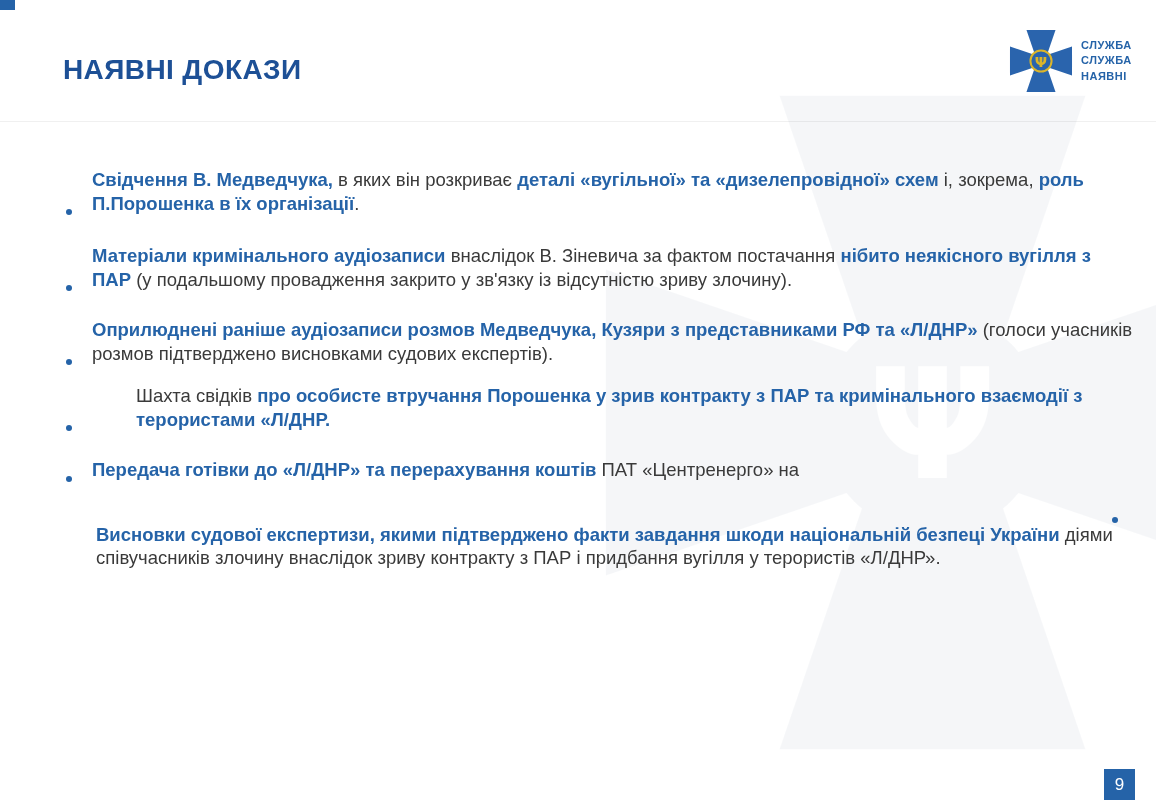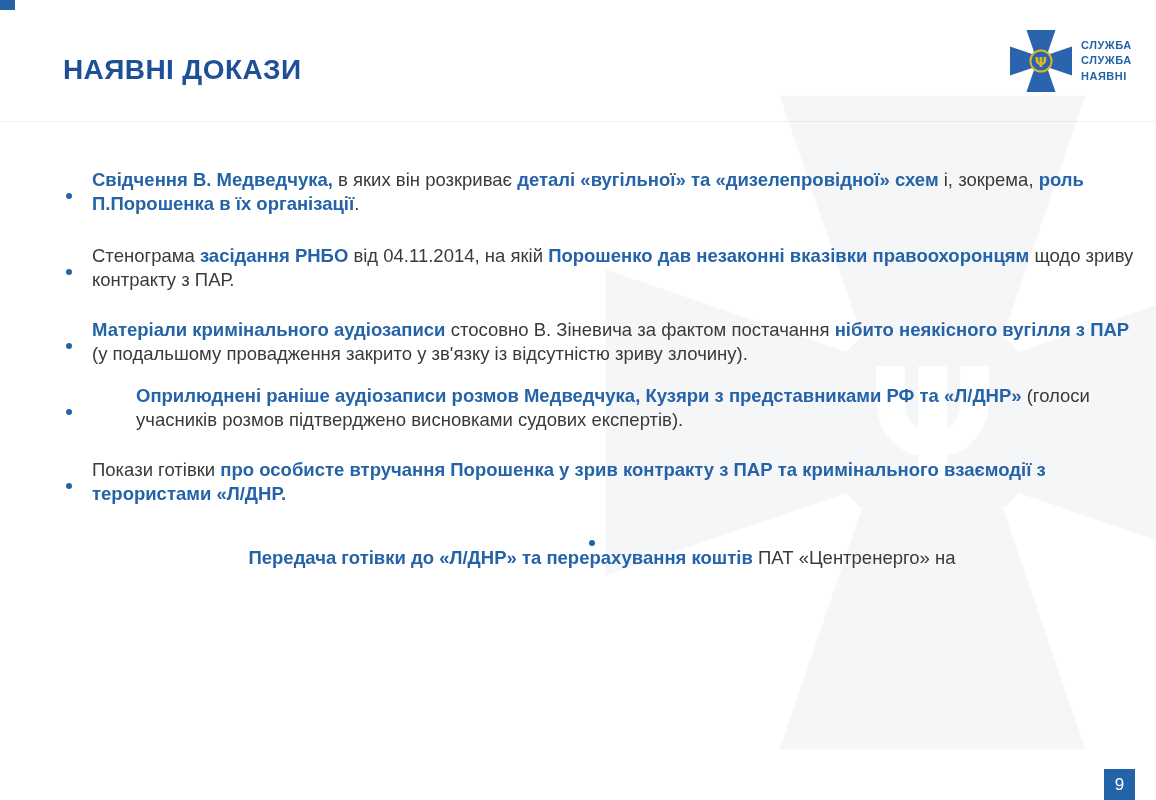--- a/index.html
+++ b/index.html
@@ -36,21 +36,21 @@
   }
   .logo-cross{width:66px;height:70px;flex:0 0 auto;}
   .logo-text{
     margin-left:7px;color:var(--accent);
     font-size:11px;font-weight:700;line-height:15.5px;letter-spacing:0.5px;
   }
   .evidence-list{
     position:absolute;left:66px;top:0;width:1072px;list-style:none;
   }
   .bullet{
-    display:flex;align-items:center;
+    display:flex;align-items:flex-end;
     color:var(--body-text);
     font-size:18.5px;line-height:23.5px;
   }
   .bullet .dot{
     flex:0 0 auto;width:6px;height:6px;border-radius:50%;
     background:var(--accent);margin:9px 20px 0 0;
   }
   .bullet-text{max-width:1042px;}
   .seg{font-weight:400;}
   .seg.bold{color:var(--accent);font-weight:700;}
@@ -112,35 +112,35 @@
     </div>
   </div>
 
   <ul class="evidence-list">
       <li class="bullet">
         <span class="dot"></span>
         <p class="bullet-text"><span class="seg bold">Свідчення В. Медведчука,</span><span class="seg"> в яких він розкриває </span><span class="seg bold">деталі «вугільної» та «дизелепровідної» схем</span><span class="seg"> і, зокрема, </span><span class="seg bold">роль П.Порошенка в їх організації</span><span class="seg">.</span></p>
       </li>
       <li class="bullet">
         <span class="dot"></span>
-        <p class="bullet-text"><span class="seg">Стенограма </span><span class="seg bold">засідання РНБО</span><span class="seg"> від 04.11.2014, на якій </span><span class="seg bold">Порошенко дав незаконні вказівки правоохоронцям</span><span class="seg"> щодо зриву контракту з ПАР.</span></p>
-      </li>
-      <li class="bullet">
-        <span class="dot"></span>
-        <p class="bullet-text"><span class="seg bold">Матеріали кримінального аудіозаписи</span><span class="seg"> стосовно В. Зіневича за фактом постачання </span><span class="seg bold">нібито неякісного вугілля з ПАР</span><span class="seg"> (у подальшому провадження закрито у зв'язку із відсутністю зриву злочину).</span></p>
+        <p class="bullet-text"><span class="seg bold">Матеріали кримінального аудіозаписи</span><span class="seg"> внаслідок В. Зіневича за фактом постачання </span><span class="seg bold">нібито неякісного вугілля з ПАР</span><span class="seg"> (у подальшому провадження закрито у зв'язку із відсутністю зриву злочину).</span></p>
       </li>
       <li class="bullet">
         <span class="dot"></span>
         <p class="bullet-text"><span class="seg bold">Оприлюднені раніше аудіозаписи розмов Медведчука, Кузяри з представниками РФ та «Л/ДНР»</span><span class="seg"> (голоси учасників розмов підтверджено висновками судових експертів).</span></p>
       </li>
       <li class="bullet">
         <span class="dot"></span>
-        <p class="bullet-text"><span class="seg">Покази готівки </span><span class="seg bold">про особисте втручання Порошенка у зрив контракту з ПАР та кримінального взаємодії з терористами «Л/ДНР.</span></p>
+        <p class="bullet-text"><span class="seg">Шахта свідків </span><span class="seg bold">про особисте втручання Порошенка у зрив контракту з ПАР та кримінального взаємодії з терористами «Л/ДНР.</span></p>
       </li>
       <li class="bullet">
         <span class="dot"></span>
         <p class="bullet-text"><span class="seg bold">Передача готівки до «Л/ДНР» та перерахування коштів</span><span class="seg"> ПАТ «Центренерго» на</span><br></p>
+      </li>
+      <li class="bullet">
+        <span class="dot"></span>
+        <p class="bullet-text"><span class="seg bold">Висновки судової експертизи, якими підтверджено факти завдання шкоди національній безпеці України</span><span class="seg"> діями співучасників злочину внаслідок зриву контракту з ПАР і придбання вугілля у терористів «Л/ДНР».</span></p>
       </li>
     </ul>
 
   <div class="page-badge">9</div>
 
 </div>
 
 </body></html>

